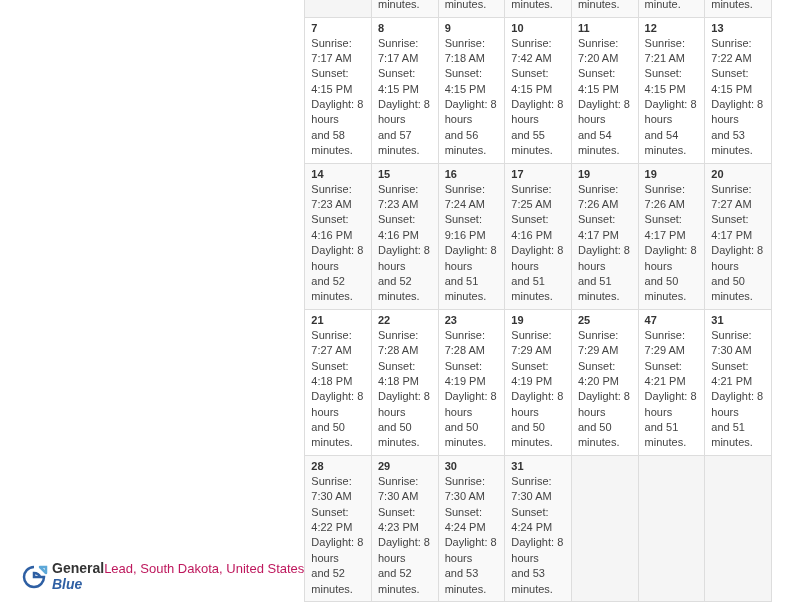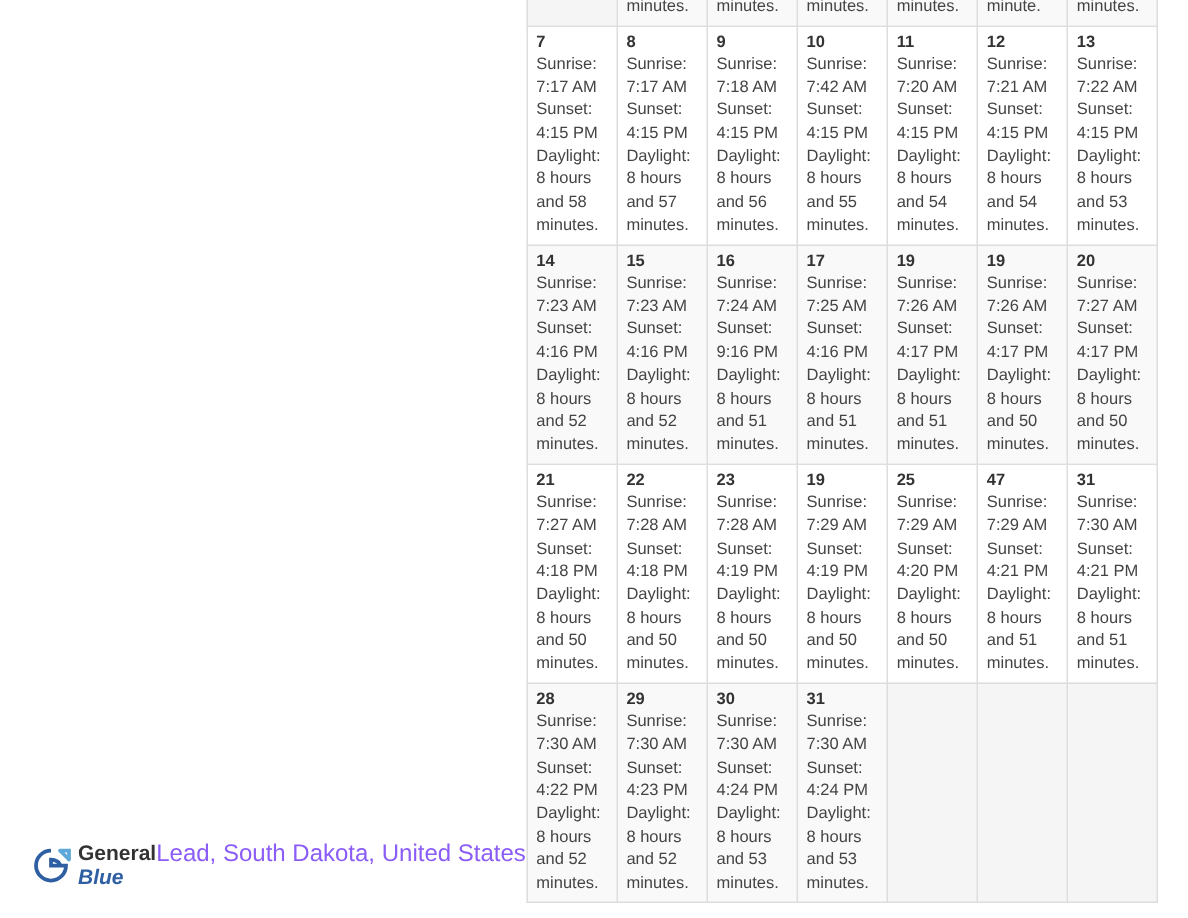--- a/index.html
+++ b/index.html
@@ -44,22 +44,22 @@
     }
     .title-block {
       text-align: right;
     }
     .month-title {
       font-size: 32px;
       font-weight: bold;
       color: #333;
     }
     .location {
-      font-size: 16px;
-      color: #8b5cf6;
+      font-size: 13px;
+      color: #be185d;
     }
     .calendar {
       flex: 1;
       border: 1px solid #ccc;
       border-collapse: collapse;
       width: 100%;
       table-layout: fixed;
     }
     .calendar th {
       background: #6d28d9;

